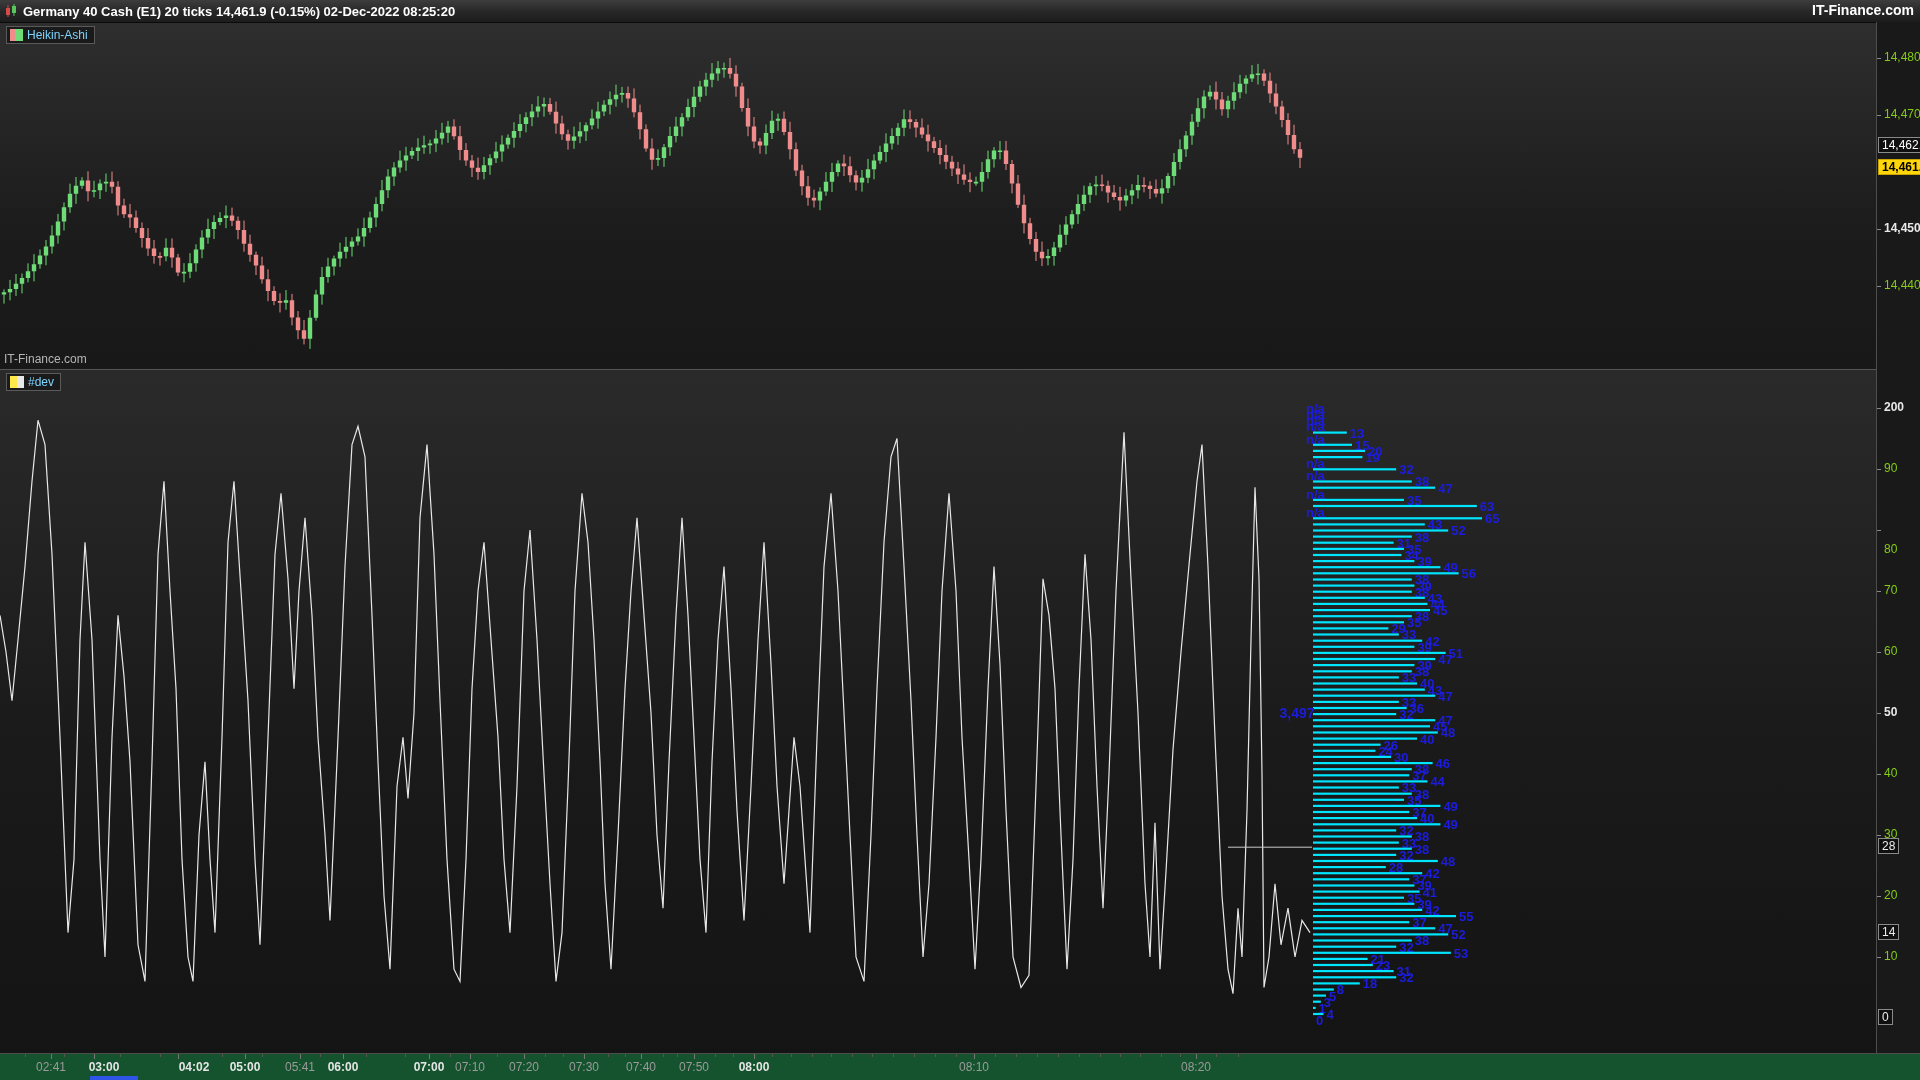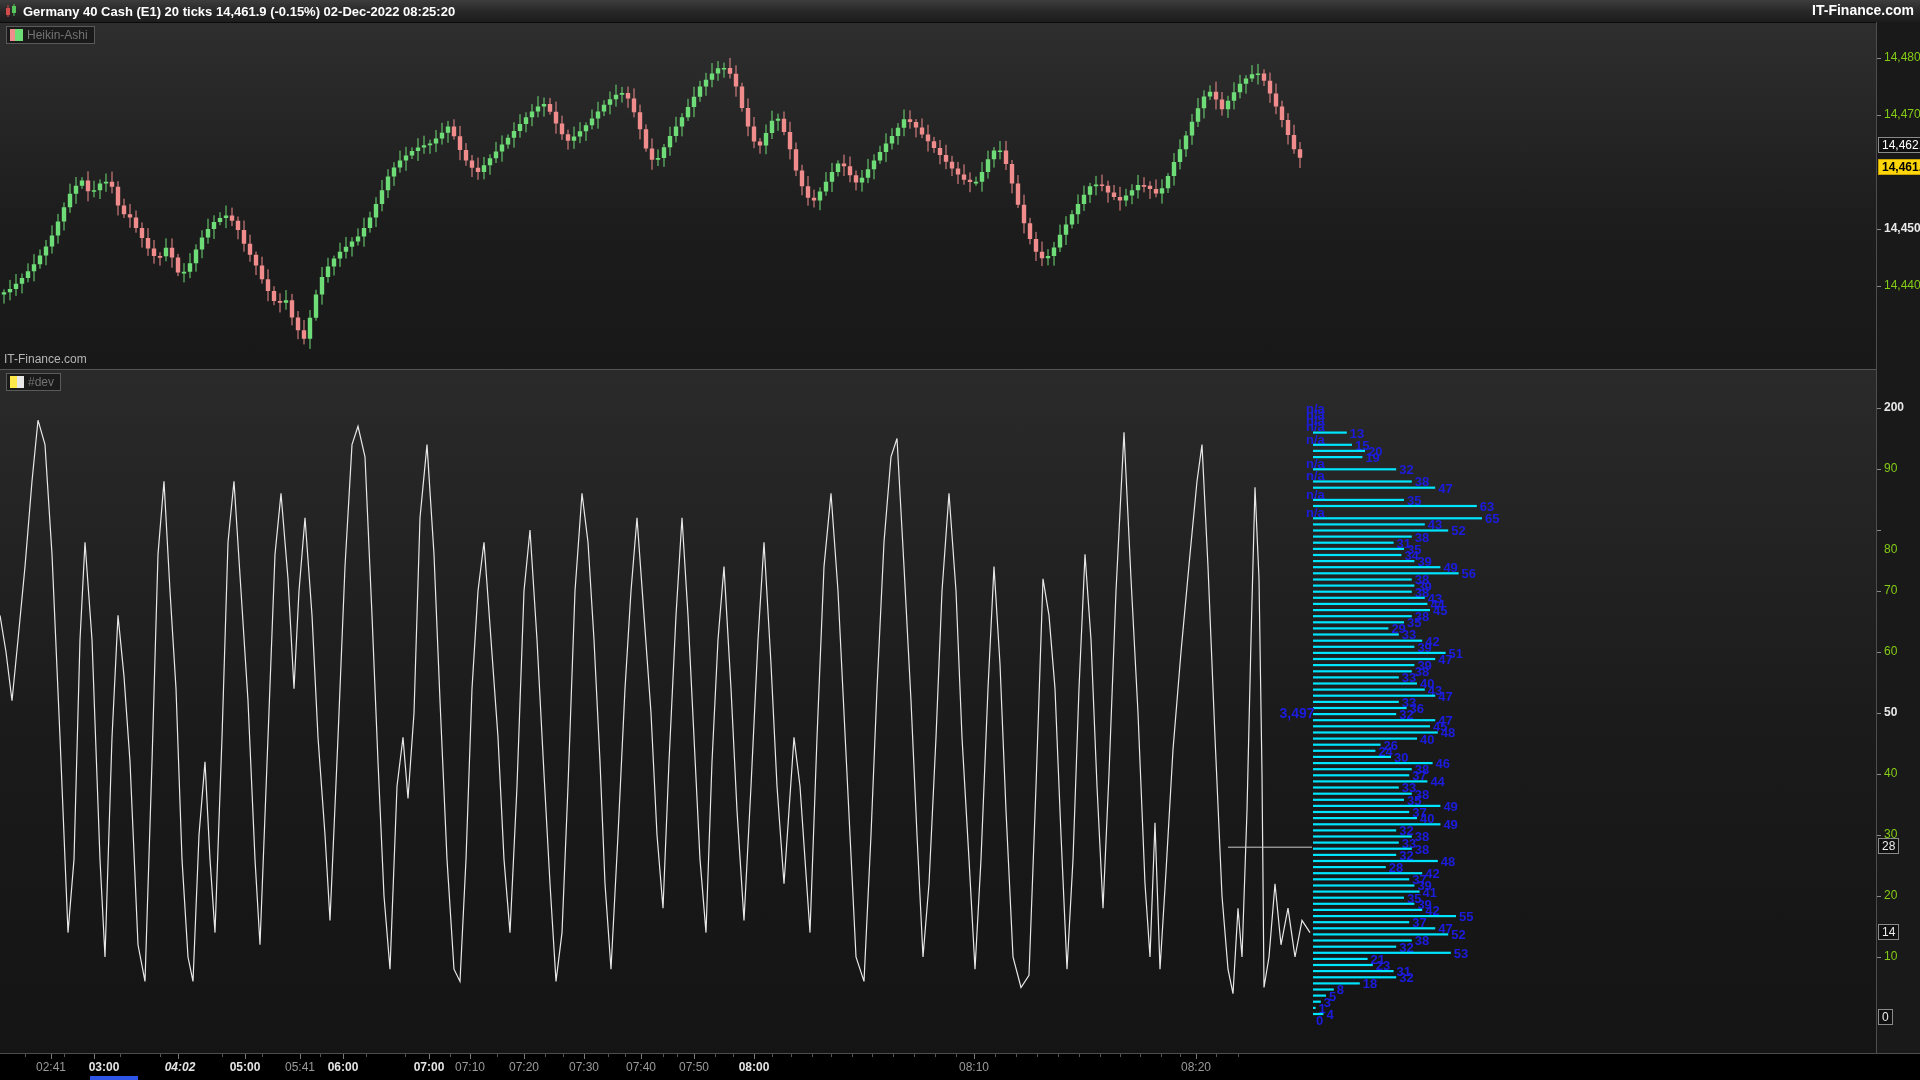--- a/index.html
+++ b/index.html
@@ -14,41 +14,41 @@
   .t-brand{position:absolute;right:6px;top:2px;color:#fff;font-size:14px;font-weight:bold;}
   
   .panel{position:absolute;left:0;width:1876px;}
   .price-panel{top:23px;height:345px;background:linear-gradient(#2e2e2e,#1c1c1c 60%,#181818);}
   .ind-panel{top:369px;height:684px;background:linear-gradient(#2a2a2a,#1a1a1a 55%,#141414);
     border-top:1px solid #555;}
   #plot{position:absolute;left:0;top:0;z-index:2;}
   
   .legend{position:absolute;z-index:5;display:flex;align-items:center;gap:4px;
     background:rgba(24,24,24,.85);border:1px solid #5a5a5a;padding:1px 6px 1px 3px;
-    color:#737373;font-size:12px;}
+    color:#7dd3fc;font-size:12px;}
   .legend.hk{left:6px;top:26px;}
   .legend.dev{left:6px;top:373px;}
   .hk-icon{width:13px;height:12px;display:inline-block;
     background:linear-gradient(90deg,#f08c8c 0 5px,#6fdd77 5px 100%);}
   .dev-icon{width:14px;height:12px;display:inline-block;
     background:linear-gradient(90deg,#ffe94a 0 7px,#e8e8e8 7px 100%);}
   .watermark{position:absolute;left:4px;top:352px;z-index:4;color:#b5b5b5;font-size:12px;}
   
   .yaxis{position:absolute;left:1876px;top:22px;width:44px;height:1031px;z-index:3;
     background:#191919;border-left:1px solid #4d4d4d;}
   .axlbl{position:absolute;left:7px;color:#84cc16;font-size:12px;white-space:nowrap;}
   .axlbl.bold{color:#e8e8e8;font-weight:bold;}
   .ytick{position:absolute;left:0;width:4px;height:1px;background:#8a8a8a;}
   .valbox{position:absolute;left:1px;background:#101010;border:1px solid #8a8a8a;
     color:#ececec;font-size:12px;padding:0 3px;white-space:nowrap;}
   .valbox.last{color:#fff;}
   .valbox.cur{background:#ffd60a;border-color:#c9a400;color:#000;font-weight:bold;}
   
   .xaxis{position:absolute;left:0;top:1053px;width:1920px;height:27px;z-index:3;
-    background:#000000;border-top:1px solid #4d4d4d;}
+    background:#14532d;border-top:1px solid #4d4d4d;}
   .tlbl{position:absolute;top:6px;transform:translateX(-50%);color:#9a9a9a;font-size:12px;white-space:nowrap;}
   .tlbl.bold{color:#e5e5e5;font-weight:bold;}
   .ttick{position:absolute;top:0;width:1px;height:5px;background:#777;}
   .ttick.minor{height:3px;background:#555;}
   .blue-sliver{position:absolute;left:90px;top:1076px;width:48px;height:4px;
     background:#2f55e8;z-index:6;}
 </style>
 </head>
 <body>
 
@@ -322,21 +322,21 @@
       <div class="valbox" style="top: 816.2px;">28</div>
       <div class="valbox" style="top: 901.6px;">14</div>
       <div class="valbox" style="top: 987px;">0</div>
     </div>
   <div id="xaxis" class="xaxis">
       <div class="ttick" style="left: 51px;"></div>
       <div class="tlbl" style="left: 51px;">02:41</div>
       <div class="ttick" style="left: 94px;"></div>
       <div class="tlbl bold" style="left: 104px;">03:00</div>
       <div class="ttick" style="left: 178px;"></div>
-      <div class="tlbl bold" style="left: 180px; font-style: italic;">04:02</div>
+      <div class="tlbl bold" style="left: 194px;">04:02</div>
       <div class="ttick" style="left: 245px;"></div>
       <div class="tlbl bold" style="left: 245px;">05:00</div>
       <div class="ttick" style="left: 300px;"></div>
       <div class="tlbl" style="left: 300px;">05:41</div>
       <div class="ttick" style="left: 343px;"></div>
       <div class="tlbl bold" style="left: 343px;">06:00</div>
       <div class="ttick" style="left: 429px;"></div>
       <div class="tlbl bold" style="left: 429px;">07:00</div>
       <div class="ttick" style="left: 470px;"></div>
       <div class="tlbl" style="left: 470px;">07:10</div>

